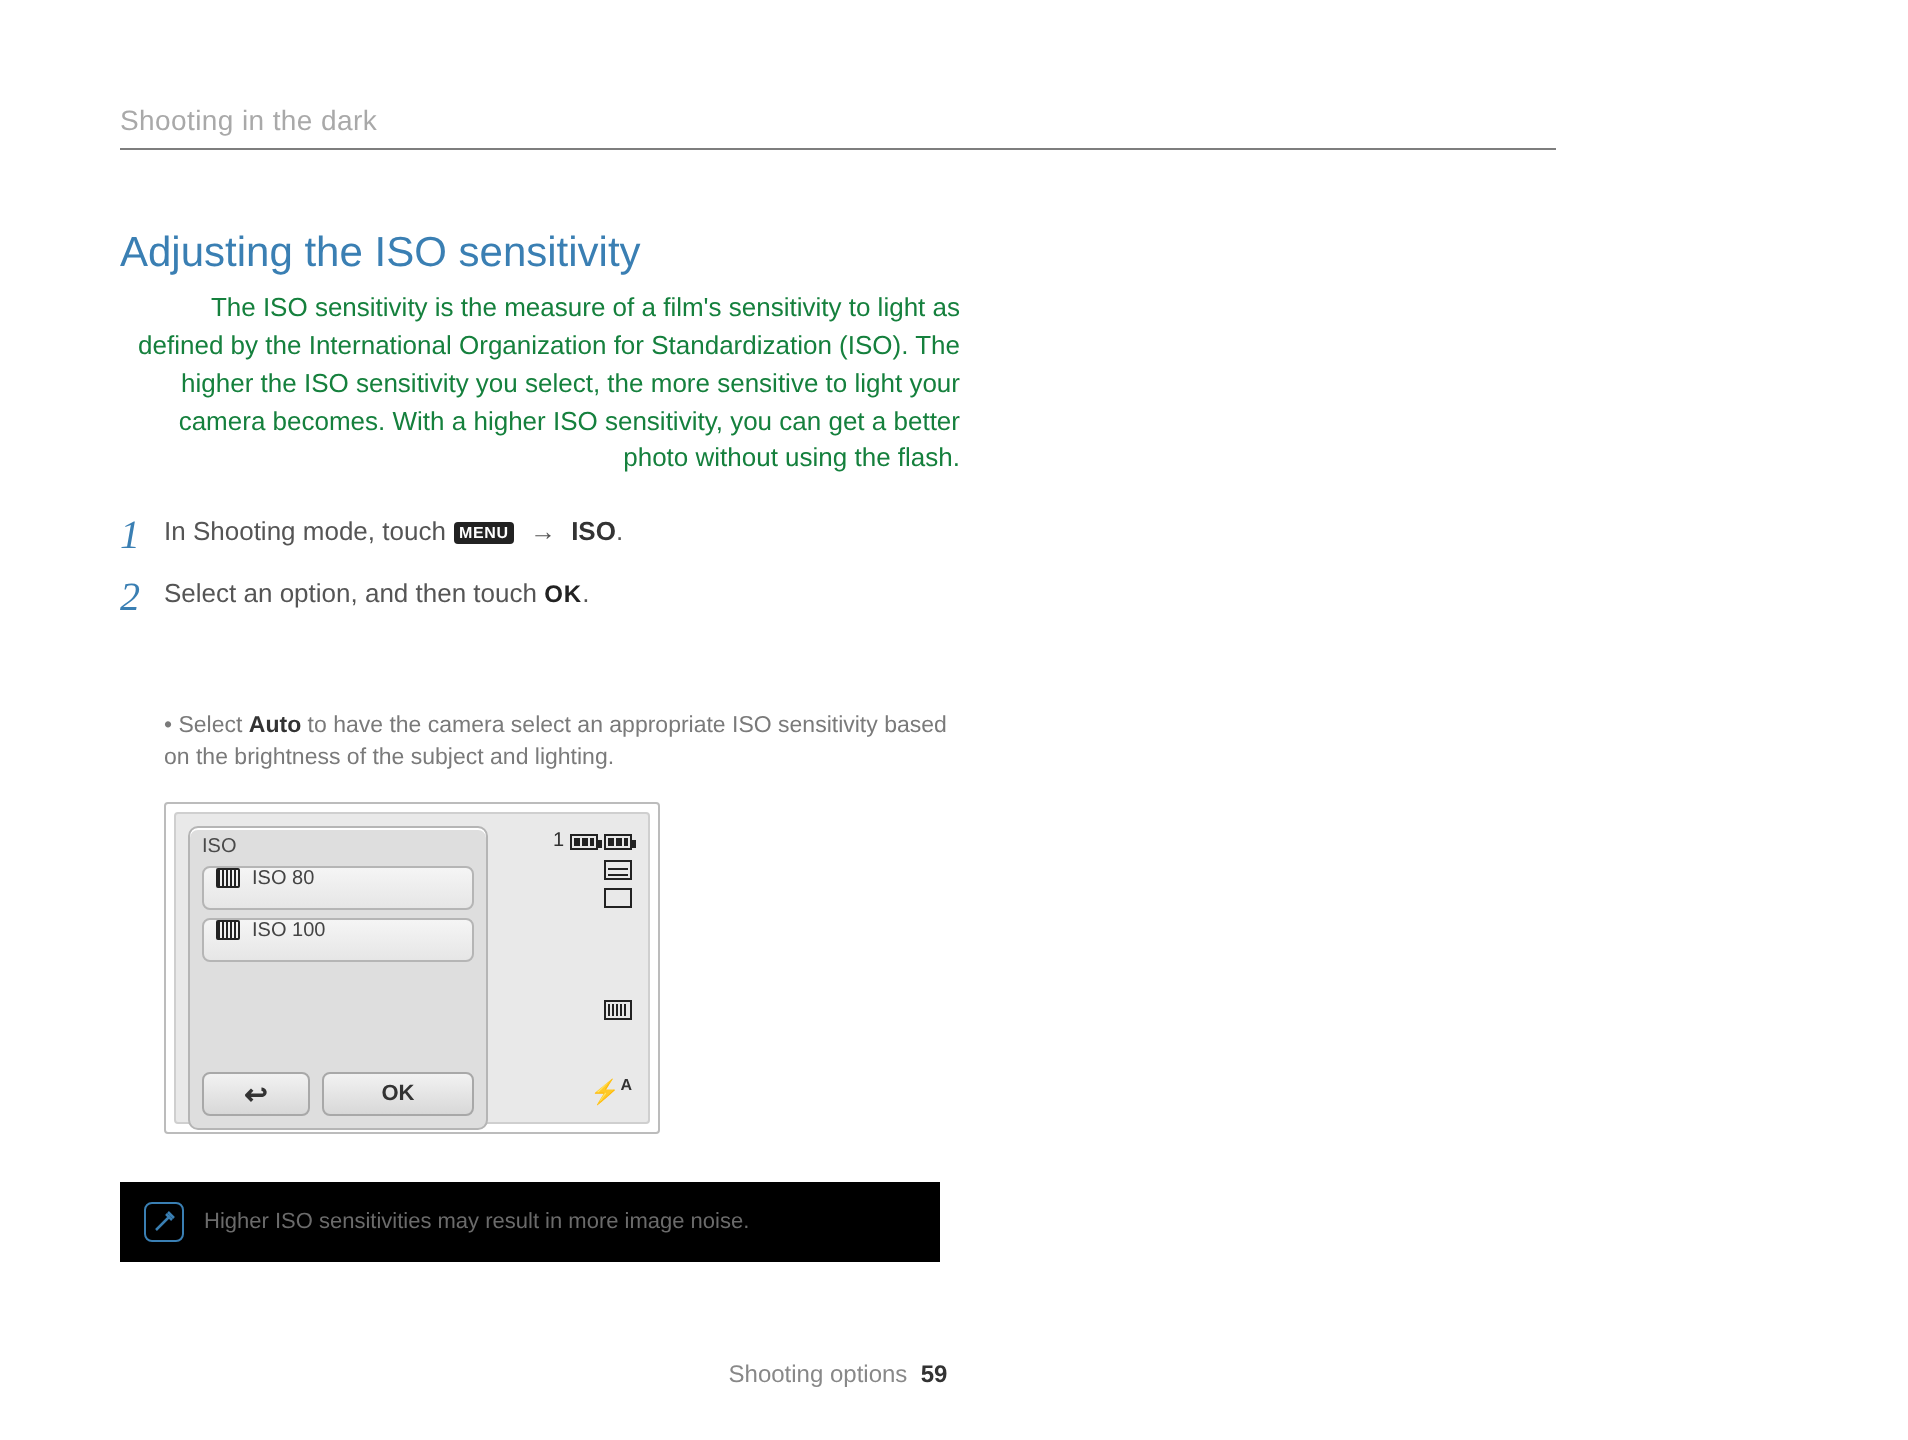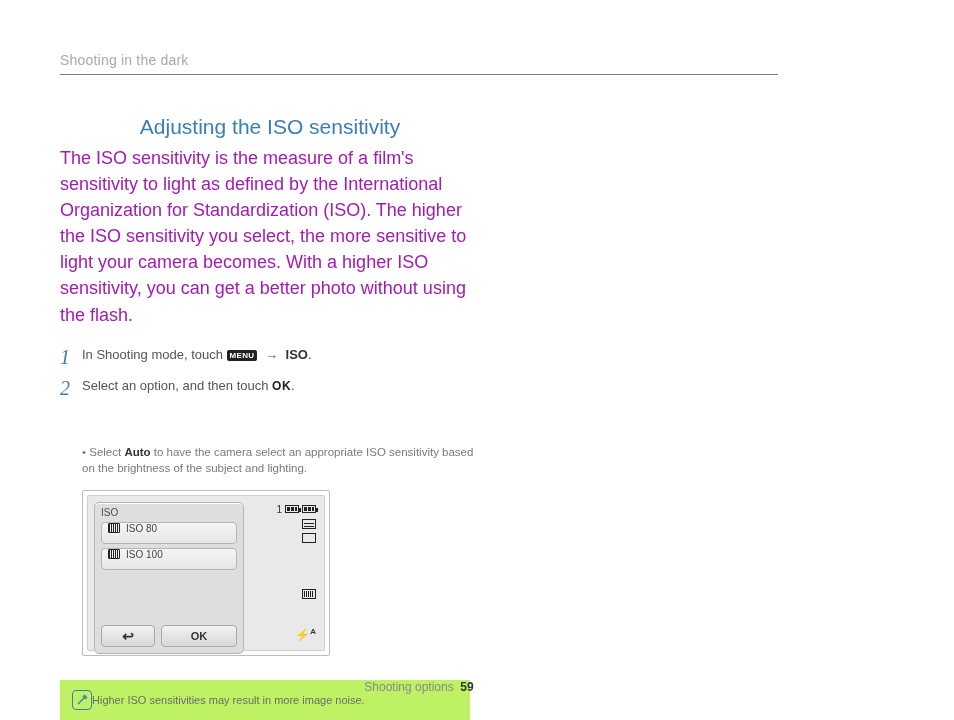--- a/index.html
+++ b/index.html
@@ -1,22 +1,22 @@
 <!DOCTYPE html>
 <html><head>
 <meta charset="utf-8">
 <style>
   * { box-sizing: border-box; margin: 0; padding: 0; }
   html, body { width: 954px; height: 720px; background: #fff; font-family: Arial, Helvetica, sans-serif; color: #555; }
   .page { width: 838px; height: 720px; position: relative; padding: 52px 60px 0 60px; }
   .breadcrumb { font-size: 14px; color: #a9a9a9; font-weight: 300; letter-spacing: .2px; }
   .hr { border: none; border-top: 1px solid #7e7e7e; margin-top: 6px; }
   .content { width: 420px; margin-top: 40px; }
-  h1.section { color: #3a7fb3; font-size: 21px; font-weight: 400; margin-bottom: 6px; text-align: center; }
-  .lead { font-size: 18px; line-height: 1.45; color: #a21caf; }
+  h1.section { color: #3a7fb3; font-size: 21px; font-weight: 400; margin-bottom: 6px; }
+  .lead { font-size: 13px; line-height: 1.45; color: #15803d; text-align: right; }
   .steps { margin-top: 18px; }
   .step { display: flex; margin-bottom: 10px; }
   .stepnum { font-style: italic; font-size: 20px; color: #3a7fb3; font-family: Georgia, 'Times New Roman', serif; width: 22px; flex: none; line-height: 1; padding-top: 1px; font-weight: 300; }
   .steptext { font-size: 13px; color: #555; line-height: 1.35; }
   .menu-badge { display: inline-block; background:#222; color:#fff; font-size:8px; font-weight:700; padding:2px 3px 1px 3px; border-radius:2px; vertical-align: middle; line-height:1; letter-spacing:.3px; }
   .arrow { display:inline-block; margin:0 4px; }
   .bold { font-weight: 700; color:#333; }
   .ok-inline { font-weight: 800; color:#222; font-size:12px; letter-spacing:.5px; }
   .sub { margin: 6px 0 0 22px; font-size: 11.5px; color:#7a7a7a; line-height:1.4; }
   .sub ul { list-style: none; margin-top: 46px; }
@@ -39,21 +39,21 @@
   .side-row1 { display:flex; gap:3px; align-items:center; }
   .bat { display:inline-block; width:14px; height:8px; border:1px solid #222; position:relative; }
   .bat::after{ content:""; position:absolute; right:-3px; top:2px; width:2px; height:4px; background:#222; }
   .bat.full::before{ content:""; position:absolute; inset:1px; background: repeating-linear-gradient(90deg,#222 0 3px, transparent 3px 4px); }
   .mini-box { width:14px; height:10px; border:1px solid #222; margin-top:4px; position:relative; }
   .mini-box.lines::before{ content:""; position:absolute; inset:1px; background: repeating-linear-gradient(0deg,#222 0 1px, transparent 1px 3px); }
   .mini-iso-side { width:14px; height:10px; border:1px solid #222; position:relative; margin-top: 46px; }
   .mini-iso-side::before{ content:""; position:absolute; inset:1px; background: repeating-linear-gradient(90deg,#222 0 1px, transparent 1px 2px); }
   .flash { font-weight:800; font-size:12px; margin-top:auto; }
   
-  .note { margin: 24px 0 0 0; width: 410px; background:#bef264; padding:10px 12px; display:flex; align-items:center; }
+  .note { margin: 24px 0 0 0; width: 410px; background:#000000; padding:10px 12px; display:flex; align-items:center; gap:10px; }
   .note-icon { width:20px; height:20px; border:1.5px solid #3a7fb3; border-radius:4px; display:flex; align-items:center; justify-content:center; color:#3a7fb3; flex:none; }
   .note-icon svg { width:12px; height:12px; }
   .note-text { font-size:11px; color:#6b6b6b; }
   .footer { position:absolute; bottom:26px; left:0; width:100%; text-align:center; font-size:12px; color:#888; }
   .footer .pg { color:#333; font-weight:700; }
 </style>
 </head>
 <body>
 
 <div class="page">

